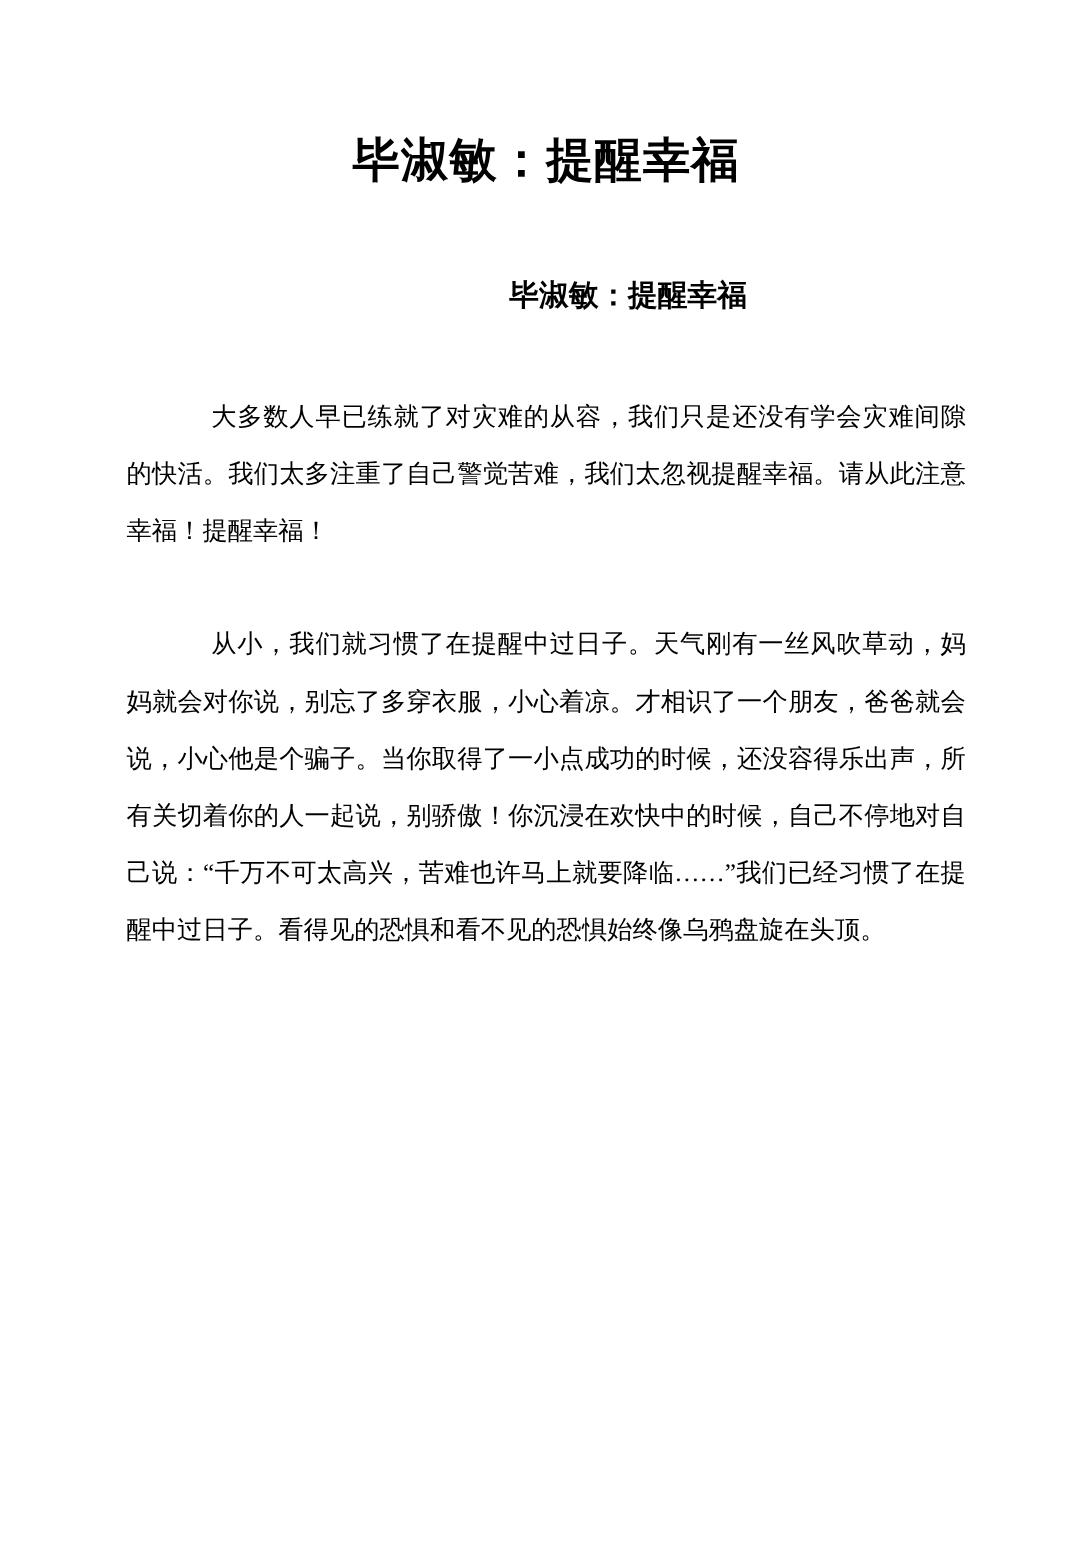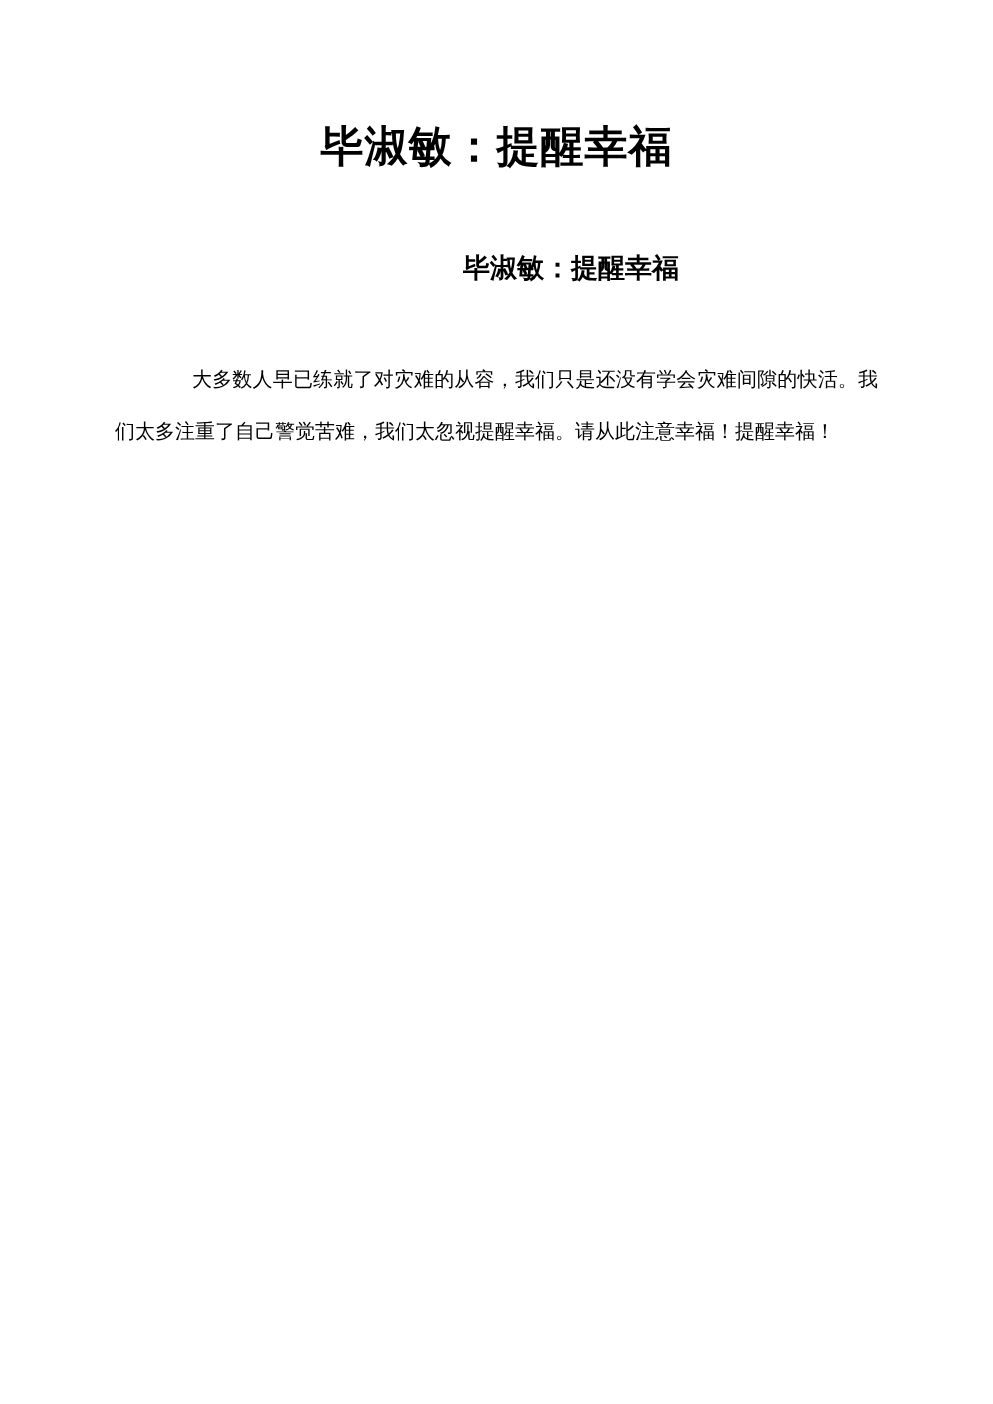--- a/index.html
+++ b/index.html
@@ -33,33 +33,34 @@
     font-size: 27px;
     line-height: 30px;
     font-weight: bold;
     white-space: nowrap;
   }
   .doc-body {
     margin-top: 70px;
   }
   .doc-body p {
     margin: 0 0 51px 0;
-    font-size: 20px;
+    font-size: 23px;
     line-height: 52px;
     font-weight: normal;
     text-align: justify;
     text-justify: inter-ideograph;
     text-indent: 77px;
     letter-spacing: 0;
   }
 </style>
 </head>
 <body>
 
 <div class="page">
   <h1 class="doc-title">毕淑敏：提醒幸福</h1>
 
   <div class="doc-subtitle">毕淑敏：提醒幸福</div>
 
   <div class="doc-body">
     <p>大多数人早已练就了对灾难的从容，我们只是还没有学会灾难间隙的快活。我们太多注重了自己警觉苦难，我们太忽视提醒幸福。请从此注意幸福！提醒幸福！</p>
+    <p>从小，我们就习惯了在提醒中过日子。天气刚有一丝风吹草动，妈妈就会对你说，别忘了多穿衣服，小心着凉。才相识了一个朋友，爸爸就会说，小心他是个骗子。当你取得了一小点成功的时候，还没容得乐出声，所有关切着你的人一起说，别骄傲！你沉浸在欢快中的时候，自己不停地对自己说：“千万不可太高兴，苦难也许马上就要降临……”我们已经习惯了在提醒中过日子。看得见的恐惧和看不见的恐惧始终像乌鸦盘旋在头顶。</p>
   </div>
 </div>
 
 </body></html>

